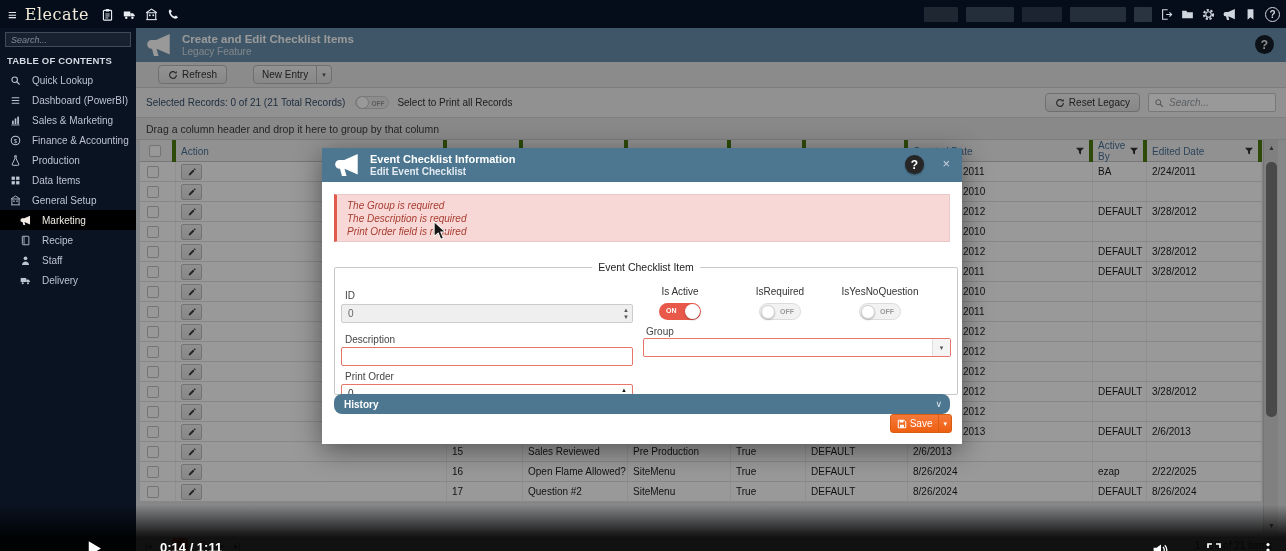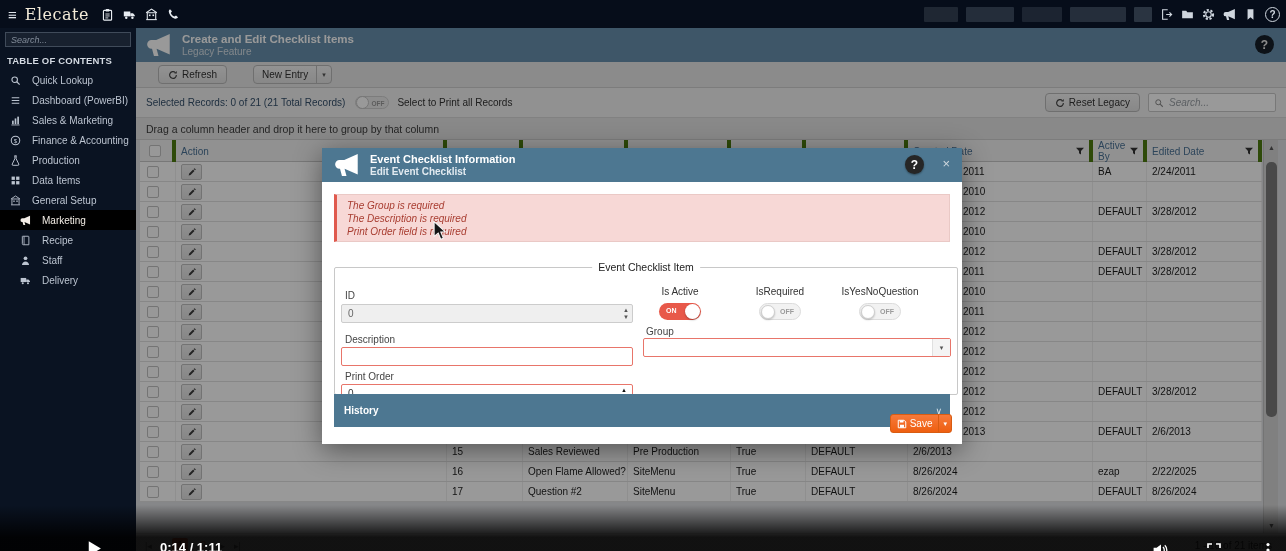--- a/index.html
+++ b/index.html
@@ -112,21 +112,21 @@
   .toggle.on { background:#e8594a; }
   .toggle.on .knob { position:absolute; right:1px; top:1px; width:15px; height:15px; background:#fff; border-radius:50%; box-shadow:0 1px 2px rgba(0,0,0,.3); }
   .toggle.on .t-txt { position:absolute; left:7px; top:4px; font-size:7px; color:#fff; font-weight:bold; }
   .toggle.off { background:#f2f2f2; border:1px solid #dcdcdc; }
   .toggle.off .knob { position:absolute; left:1px; top:1px; width:14px; height:14px; background:#fff; border:1px solid #cfcfcf; border-radius:50%; box-shadow:0 1px 2px rgba(0,0,0,.2); }
   .toggle.off .t-txt { position:absolute; right:6px; top:4px; font-size:7px; color:#9a9a9a; font-weight:bold; }
   .combo { position:absolute; left:308px; top:70px; width:308px; height:19px; border:1.5px solid #e8756a; border-radius:2px; background:#fff; display:flex; }
   .combo .c-val { flex:1; }
   .combo .c-btn { width:18px; border-left:1px solid #e0e0e0; background:#f4f4f4; color:#555; font-size:7px; display:flex; align-items:center; justify-content:center; cursor:pointer; }
 
-  .history { position:absolute; left:12px; right:12px; top:246px; height:33px; background:#4d7791; border-radius:0; display:flex; align-items:center; cursor:pointer; }
+  .history { position:absolute; left:12px; right:12px; top:246px; height:20px; background:#4d7791; border-radius:8px; display:flex; align-items:center; cursor:pointer; }
   .history .h-lbl { color:#fff; font-size:10px; font-weight:bold; margin-left:10px; }
   .history .h-chev { position:absolute; right:8px; color:#dfe8ee; font-size:9px; }
   .save-btn { position:absolute; right:10px; top:266px; height:19px; background:linear-gradient(#f6793a,#ee5f10); border:1px solid #d85c12; border-radius:3px; display:flex; align-items:center; color:#fff; cursor:pointer; }
   .save-btn .icn { width:10px; height:10px; margin:0 3px 0 6px; }
   .save-btn .s-lbl { font-size:10px; }
   .save-btn .s-arrow { border-left:1px solid #d85c12; margin-left:6px; padding:0 4px; font-size:7px; height:100%; display:flex; align-items:center; }
 
   
   .cursor { position:absolute; left:433px; top:221px; z-index:300; }
   .videobar { position:absolute; left:0; bottom:0; width:1286px; height:46px; background:linear-gradient(rgba(0,0,0,0),rgba(0,0,0,.88) 70%); z-index:250; pointer-events:none; }

